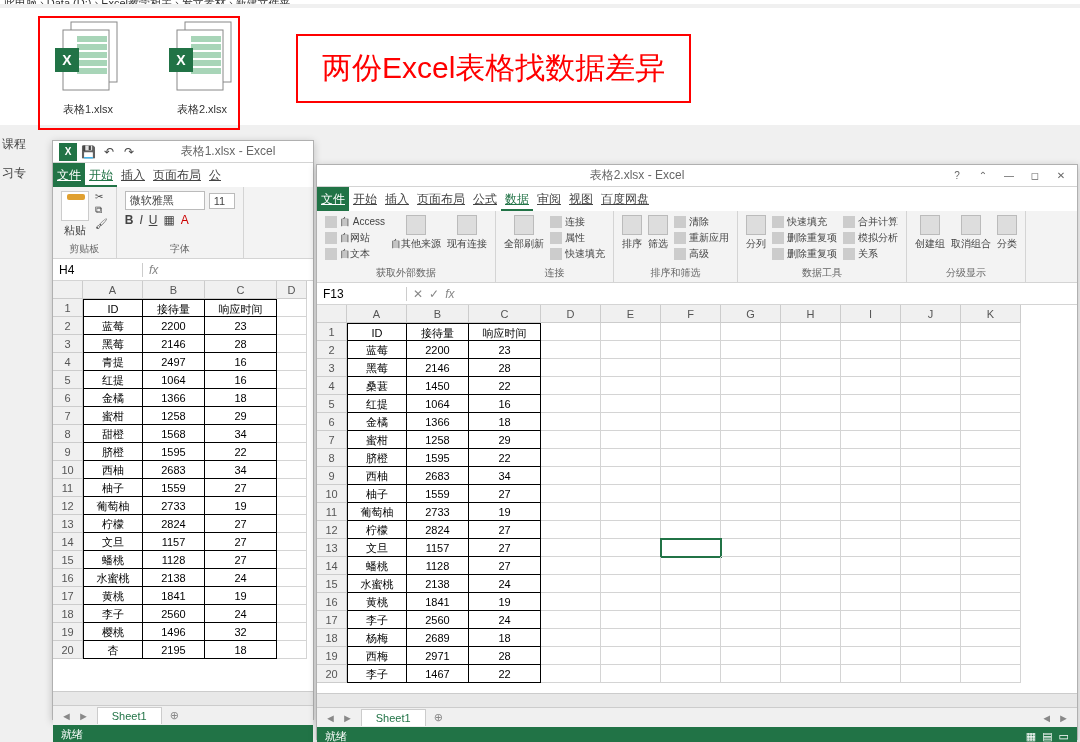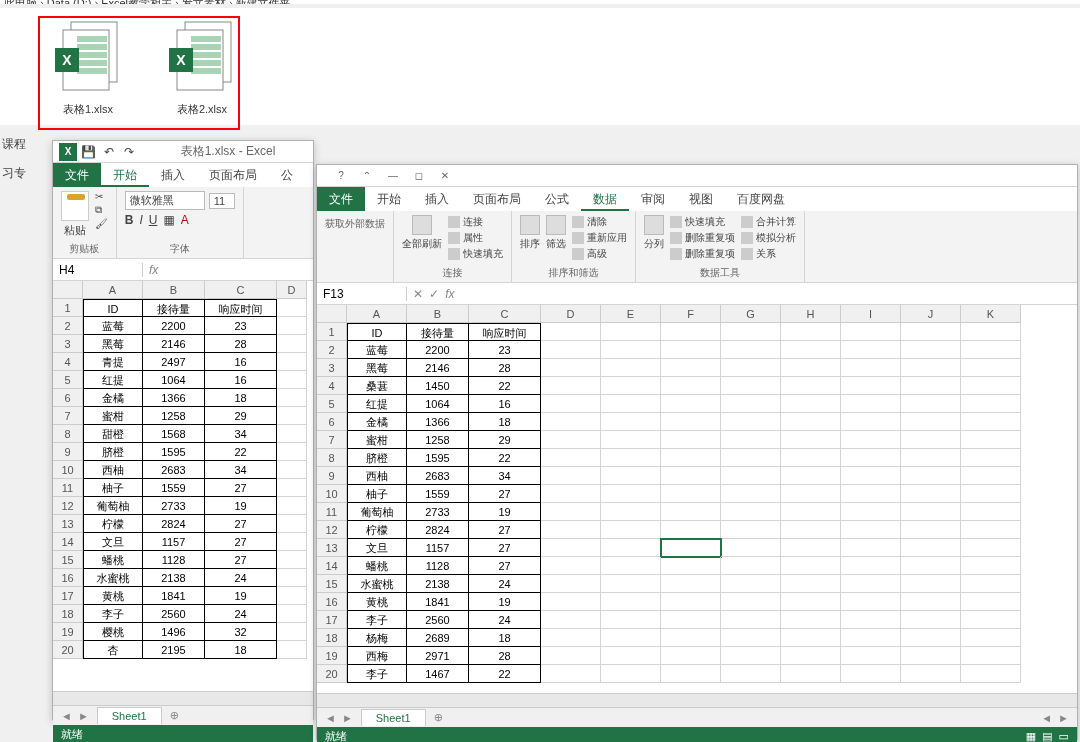--- a/index.html
+++ b/index.html
@@ -23,21 +23,21 @@
 
 .excel-window { position: absolute; background: #fff; border: 1px solid #b0b0b0; box-shadow: 0 2px 8px rgba(0,0,0,0.2); }
 .excel-titlebar { background: #fff; height: 22px; display: flex; align-items: center; font-size: 12px; color: #666; border-bottom: 1px solid #d4d4d4; }
 .excel-titlebar .quick { display: flex; gap: 4px; padding: 0 6px; align-items: center; }
 .excel-titlebar .qicon { width: 16px; height: 16px; display: flex; align-items: center; justify-content: center; color: #444; }
 .excel-titlebar .title { flex: 1; text-align: center; }
 .excel-titlebar .winbtns { display: flex; gap: 2px; padding-right: 4px; }
 .excel-titlebar .winbtn { width: 24px; height: 18px; display: flex; align-items: center; justify-content: center; color: #666; font-size: 10px; }
 
 .ribbon-tabs { display: flex; height: 24px; background: #fff; font-size: 12px; }
-.ribbon-tab { padding: 4px 12px; color: #444; cursor: pointer; }
+.ribbon-tab { padding: 4px 4px; color: #444; cursor: pointer; text-decoration: underline; }
 .ribbon-tab.file { background: #217346; color: #fff; }
 .ribbon-tab.active { color: #217346; border-bottom: 2px solid #217346; }
 .ribbon-tab.active-data { color: #217346; border-bottom: 2px solid #217346; }
 
 .ribbon-body { background: #f3f3f3; border-bottom: 1px solid #d4d4d4; display: flex; min-height: 72px; font-size: 11px; color: #444; }
 .ribbon-group { border-right: 1px solid #d4d4d4; padding: 4px 8px 2px 8px; display: flex; flex-direction: column; justify-content: space-between; align-items: center; }
 .ribbon-group .group-items { display: flex; gap: 6px; align-items: flex-start; }
 .ribbon-group .group-label { font-size: 10px; color: #666; margin-top: 2px; }
 .ribbon-item { display: flex; flex-direction: column; align-items: center; gap: 2px; font-size: 10px; }
 .ribbon-item .ricon { width: 20px; height: 20px; background: #ddd; border: 1px solid #bbb; }
@@ -125,20 +125,23 @@
           <rect x="24" y="26" width="30" height="6"></rect>
           <rect x="24" y="34" width="30" height="6"></rect>
           <rect x="24" y="42" width="30" height="6"></rect>
           <rect x="24" y="50" width="30" height="6"></rect>
         </g>
       <rect x="2" y="30" width="24" height="24" fill="#217346"></rect>
         <text x="14" y="47" font-size="14" fill="#fff" text-anchor="middle" font-weight="bold">X</text>
     </svg>
     <span class="label">表格2.xlsx</span>
   </div>
+  <div class="red-label-box">
+    <span>两份Excel表格找数据差异</span>
+  </div>
 </div>
 
 <div class="sidebar-left">
   <div>课程</div>
   <div>习专</div>
 </div>
 
 <div class="excel-window win1">
   <div class="excel-titlebar">
     <div class="quick">
@@ -357,20 +360,21 @@
     <div class="sadd">⊕</div>
   </div>
   <div class="statusbar">
     <span>就绪</span>
   </div>
 </div>
 
 <div class="excel-window win2">
   <div class="excel-titlebar">
     <div class="quick"></div>
+    <div class="title">表格2.xlsx - Excel</div>
     <div class="winbtns">
       <div class="winbtn">?</div>
       <div class="winbtn">⌃</div>
       <div class="winbtn">—</div>
       <div class="winbtn">◻</div>
       <div class="winbtn">✕</div>
     </div>
   </div>
   <div class="ribbon-tabs">
     <div class="ribbon-tab file">文件</div>
@@ -378,20 +382,44 @@
     <div class="ribbon-tab">插入</div>
     <div class="ribbon-tab">页面布局</div>
     <div class="ribbon-tab">公式</div>
     <div class="ribbon-tab active-data">数据</div>
     <div class="ribbon-tab">审阅</div>
     <div class="ribbon-tab">视图</div>
     <div class="ribbon-tab">百度网盘</div>
   </div>
   <div class="ribbon-body">
     <div class="ribbon-group">
+      <div class="group-items">
+        <div class="ribbon-item-v">
+          <span>
+              <i class="small-icon"></i>
+              <span>自 Access</span>
+            </span>
+          <span>
+              <i class="small-icon"></i>
+              <span>自网站</span>
+            </span>
+          <span>
+              <i class="small-icon"></i>
+              <span>自文本</span>
+            </span>
+        </div>
+        <div class="ribbon-item">
+            <div class="ricon"></div>
+            <span>自其他来源</span>
+          </div>
+        <div class="ribbon-item">
+            <div class="ricon"></div>
+            <span>现有连接</span>
+          </div>
+      </div>
       <div class="group-label">获取外部数据</div>
     </div>
     <div class="ribbon-group">
       <div class="group-items">
         <div class="ribbon-item">
             <div class="ricon"></div>
             <span>全部刷新</span>
           </div>
         <div class="ribbon-item-v">
           <span>
@@ -466,20 +494,37 @@
               <i class="small-icon"></i>
               <span>模拟分析</span>
             </span>
           <span>
               <i class="small-icon"></i>
               <span>关系</span>
             </span>
         </div>
       </div>
       <div class="group-label">数据工具</div>
+    </div>
+    <div class="ribbon-group">
+      <div class="group-items">
+        <div class="ribbon-item">
+            <div class="ricon"></div>
+            <span>创建组</span>
+          </div>
+        <div class="ribbon-item">
+            <div class="ricon"></div>
+            <span>取消组合</span>
+          </div>
+        <div class="ribbon-item">
+            <div class="ricon"></div>
+            <span>分类</span>
+          </div>
+      </div>
+      <div class="group-label">分级显示</div>
     </div>
   </div>
   <div class="namebar">
     <div class="namebox">F13</div>
     <div class="fxarea">
         <span>✕</span>
         <span>✓</span>
         <span class="fx">fx</span>
       </div>
   </div>

